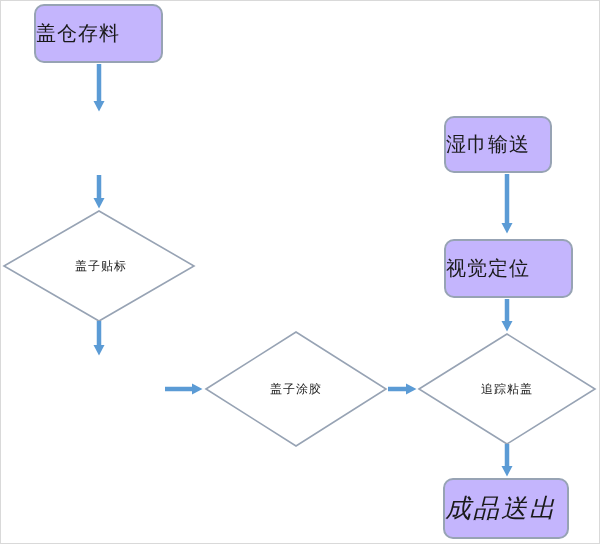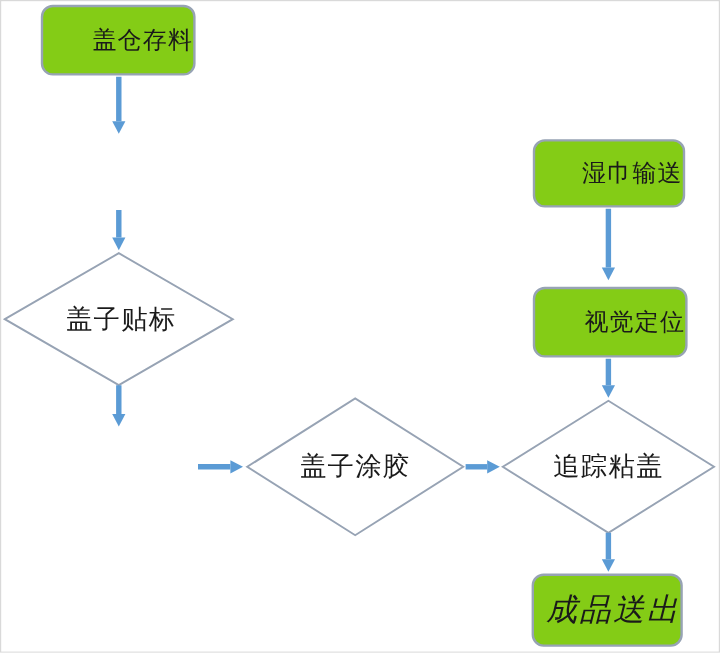--- a/index.html
+++ b/index.html
@@ -31,36 +31,36 @@
     fill: none;
   }
   .ah { fill: var(--arrow); }
   .diamond {
     fill: #ffffff;
     stroke: var(--border);
     stroke-width: 1.6px;
   }
   .node {
     position: absolute;
-    background: #84cc16;
+    background: #c4b5fd;
     border: 2px solid var(--border);
     border-radius: 10px;
     display: flex;
     align-items: center;
-    justify-content: flex-end;
+    justify-content: flex-start;
     color: var(--text);
     font-size: 20px;
     letter-spacing: 1px;
     white-space: nowrap;
   }
   .diamond-label {
     position: absolute;
     transform: translate(-50%, -50%);
     color: var(--text);
-    font-size: 22px;
+    font-size: 12px;
     letter-spacing: 1px;
     white-space: nowrap;
   }
   .kai {
     font-family: "Liberation Serif", serif;
     font-style: italic;
     font-size: 26px;
     letter-spacing: 2px;
   }
 </style>
@@ -89,21 +89,21 @@
     <line class="arrow" x1="506" y1="298" x2="506" y2="320" marker-end="url(#ah)"></line>
     <line class="arrow" x1="506" y1="443" x2="506" y2="465" marker-end="url(#ah)"></line>
   </svg>
 
   <div class="node" style="left:33px;  top:3px;   width:129px; height:59px">
     <span>盖仓存料</span>
   </div>
 
 
 
-  <div class="node" style="left:443px; top:115px; width:127px; height:57px">
+  <div class="node" style="left:443px; top:115px; width:108px; height:57px">
     <span>湿巾输送</span>
   </div>
 
   <div class="node" style="left:442px; top:477px; width:126px; height:61px">
     <span class="kai">成品送出</span>
   </div>
 
   <div class="node" style="left:443px; top:238px; width:129px; height:59px">
     <span>视觉定位</span>
   </div>

